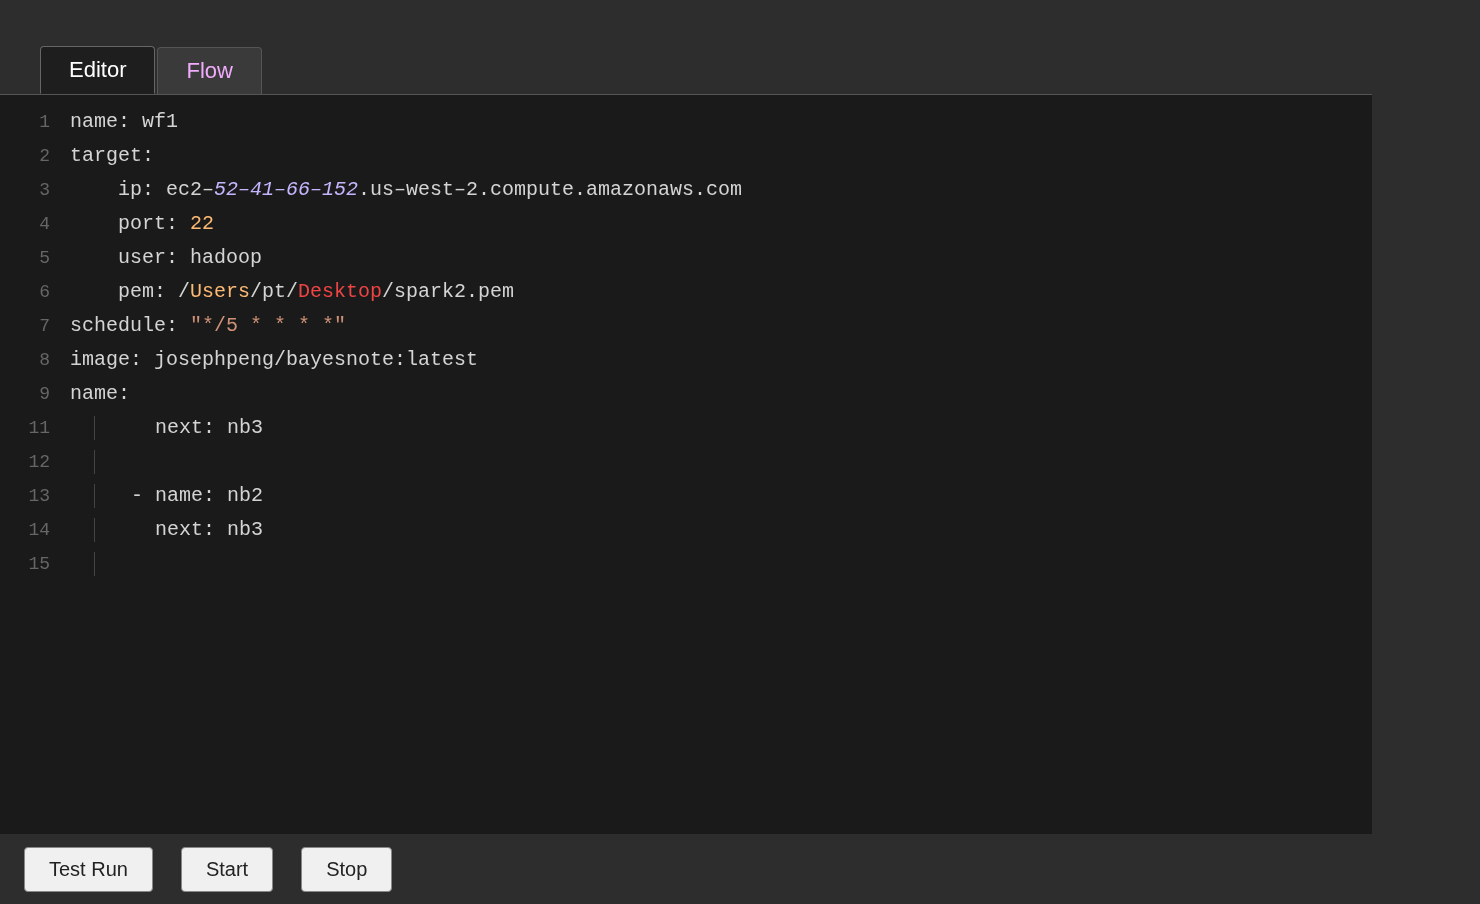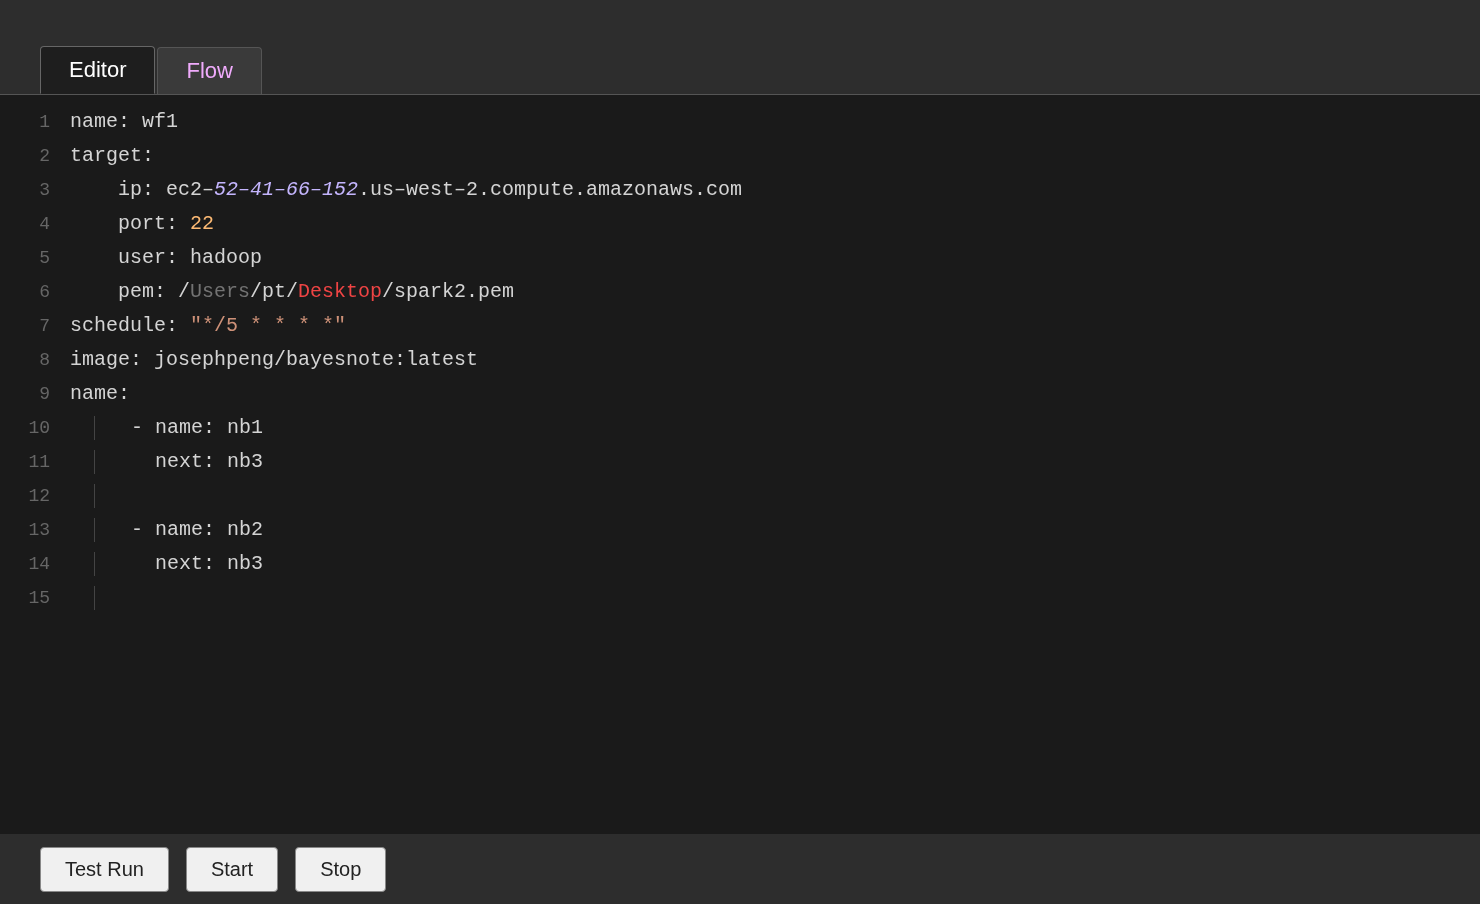--- a/index.html
+++ b/index.html
@@ -10,21 +10,21 @@
 
     body {
       width: 1480px;
       height: 904px;
       background-color: #2d2d2d;
       font-family: -apple-system, BlinkMacSystemFont, 'Segoe UI', sans-serif;
       overflow: hidden;
     }
 
     .app-container {
-      width: 1480px;
+      width: 1372px;
       height: 904px;
       background-color: #2d2d2d;
       display: flex;
       flex-direction: column;
     }
 
     
     .tab-bar {
       display: flex;
       align-items: flex-end;
@@ -93,22 +93,22 @@
       color: #d4d4d4;
       white-space: pre;
     }
 
     
     .bottom-bar {
       height: 70px;
       background-color: #2d2d2d;
       display: flex;
       align-items: center;
-      padding-left: 40px;
-      gap: 17px;
+      padding-left: 24px;
+      gap: 28px;
     }
 
     .toolbar-btn {
       padding: 10px 24px;
       font-size: 20px;
       border: 1px solid #888;
       border-radius: 4px;
       background-color: #f0f0f0;
       color: #222;
       cursor: pointer;
@@ -152,42 +152,38 @@
         <span class="line-content">    port: <span style="color:#fdba74;">22</span></span>
       </div>
 
       <div class="code-line">
         <span class="line-number">5</span>
         <span class="line-content">    user: hadoop</span>
       </div>
 
       <div class="code-line">
         <span class="line-number">6</span>
-        <span class="line-content">    pem: /<span style="color:#737373;">Users</span>/pt/<span style="color:#ef4444;">Desktop</span>/spark2.pem</span>
+        <span class="line-content">    pem: /<span style="color:#fdba74;">Users</span>/pt/<span style="color:#ef4444;">Desktop</span>/spark2.pem</span>
       </div>
 
       <div class="code-line">
         <span class="line-number">7</span>
         <span class="line-content">schedule: <span style="color:#ce9178;">"*/5 * * * *"</span></span>
       </div>
 
       <div class="code-line">
         <span class="line-number">8</span>
         <span class="line-content">image: josephpeng/bayesnote:latest</span>
       </div>
 
       <div class="code-line">
         <span class="line-number">9</span>
         <span class="line-content">name:</span>
       </div>
 
-      <div class="code-line">
-        <span class="line-number">10</span>
-        <span class="line-content">  <span style="display:inline-block;border-left:1px solid #444;height:1.2em;width:1px;vertical-align:middle;margin:0 12px 0 0;"></span>  - name: nb1</span>
-      </div>
 
       <div class="code-line">
         <span class="line-number">11</span>
         <span class="line-content">  <span style="display:inline-block;border-left:1px solid #444;height:1.2em;width:1px;vertical-align:middle;margin:0 12px 0 0;"></span>    next: nb3</span>
       </div>
 
       <div class="code-line">
         <span class="line-number">12</span>
         <span class="line-content">  <span style="display:inline-block;border-left:1px solid #444;height:1.2em;width:1px;vertical-align:middle;margin:0 12px 0 0;"></span></span>
       </div>

